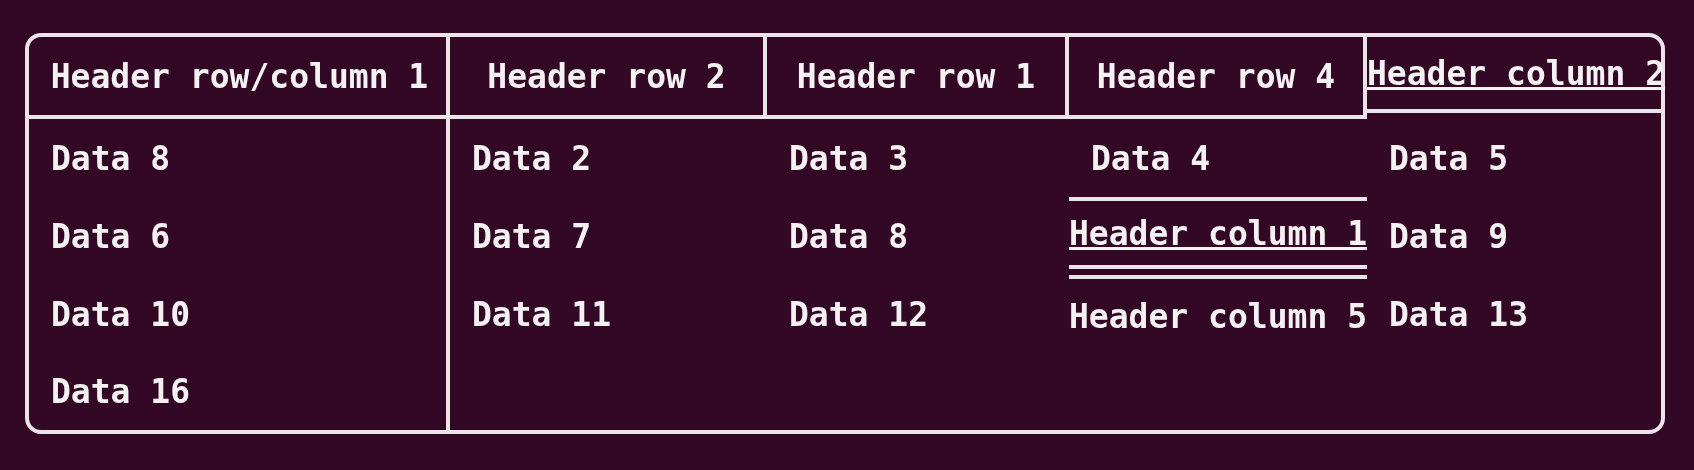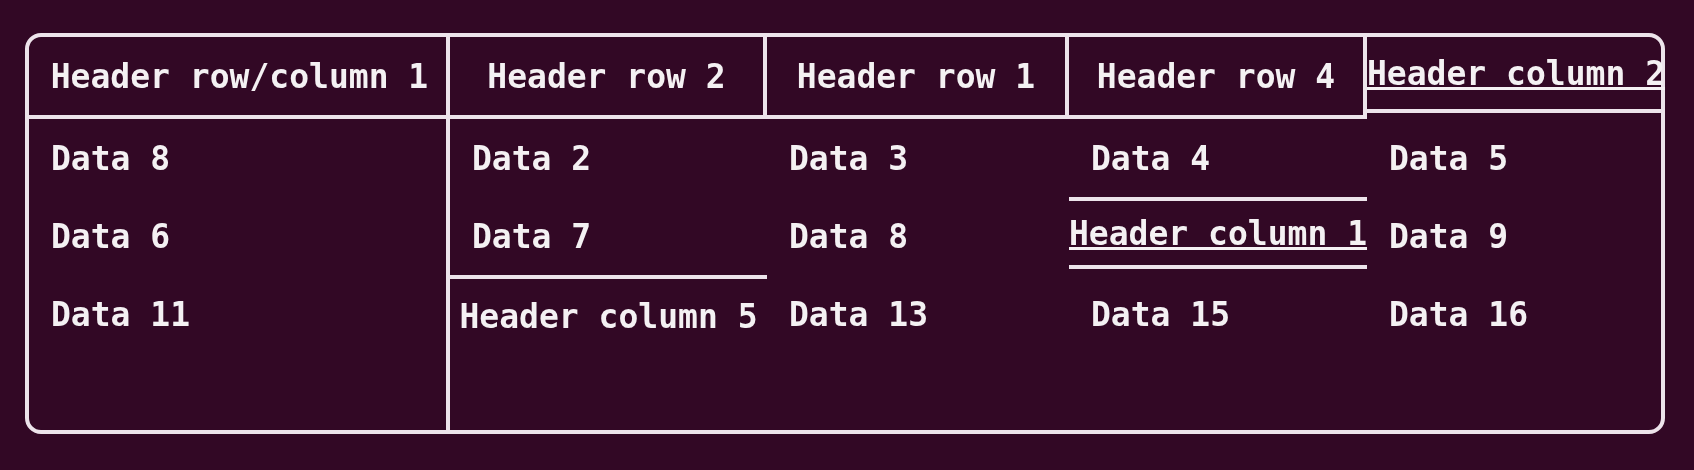--- a/index.html
+++ b/index.html
@@ -69,19 +69,20 @@
   <div class="cell dcell">Data 3</div>
   <div class="cell dcell">Data 4</div>
 
   <div class="cell dcell">Data 5</div>
   <div class="cell dcell">Data 6</div>
   <div class="cell dcell">Data 7</div>
   <div class="cell dcell">Data 8</div>
 
   <div class="cell lcell sep-top sep-bottom">Header column 1</div>
   <div class="cell dcell">Data 9</div>
+  <div class="cell dcell">Data 10</div>
   <div class="cell dcell">Data 11</div>
+  <div class="cell dcell">Data 12</div>
 
   <div class="cell lcell sep-top">Header column 5</div>
   <div class="cell dcell">Data 13</div>
-  <div class="cell dcell">Data 15</div>
   <div class="cell dcell">Data 16</div>
 </div>
 
 </body></html>

